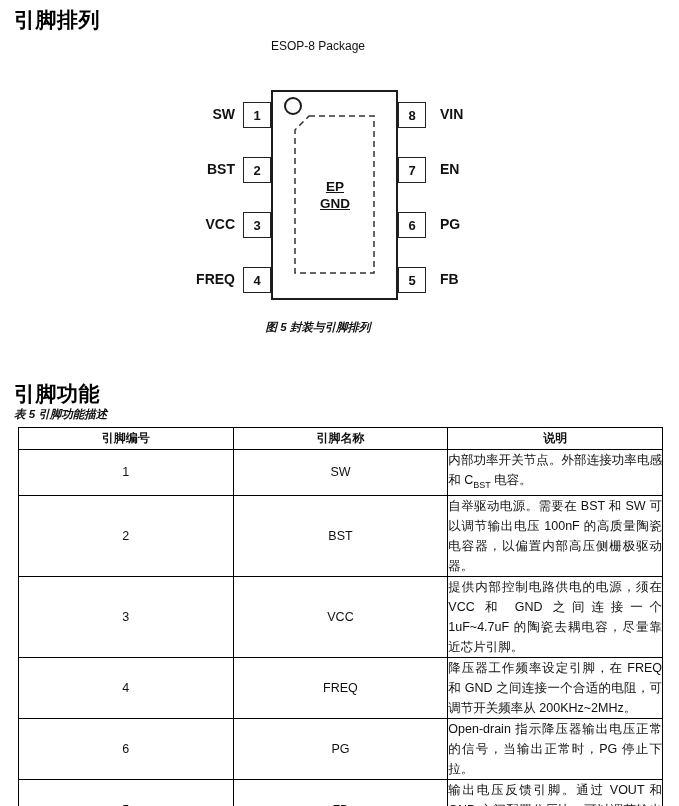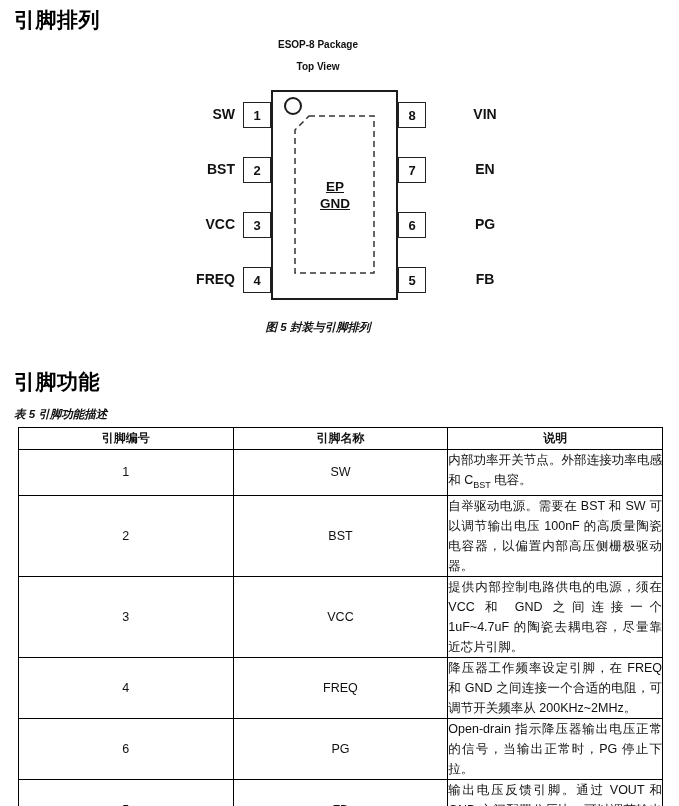--- a/index.html
+++ b/index.html
@@ -3,58 +3,57 @@
 <meta charset="utf-8">
 <style>
   html,body{margin:0;padding:0;background:#fff;}
   .page{
     position:relative;width:679px;height:806px;background:#fff;
     font-family:"Liberation Sans","DejaVu Sans",sans-serif;color:#111;
     overflow:hidden;
   }
   .abs{position:absolute;}
   .sec-title{font-size:21px;font-weight:700;color:#000;letter-spacing:.5px;}
-  .fig-head{left:4px;width:628px;text-align:center;font-size:10px;font-weight:700;}
+  .fig-head{left:4px;width:628px;text-align:center;font-size:12px;font-weight:400;}
   .fig-caption{left:4px;width:628px;text-align:center;font-size:11.5px;font-weight:700;font-style:italic;}
   .tbl-caption{font-size:11.5px;font-weight:700;font-style:italic;text-align:center;}
 
   
   .pkg-body{left:271px;top:90px;width:123px;height:206px;border:2.5px solid #1c1c1c;background:#fff;}
   .pin1-circle{left:284px;top:97px;width:14px;height:14px;border:2px solid #1c1c1c;border-radius:50%;background:#fff;}
   .ep-svg{left:294px;top:115px;}
   .ep-text{left:296px;top:178px;width:78px;text-align:center;font-size:13.5px;font-weight:600;line-height:17px;text-decoration:underline;}
   .pin-box{width:26px;height:24px;border:1.5px solid #222;background:#fff;
     display:flex;align-items:center;justify-content:center;
     font-size:13px;font-weight:600;}
   .pin-box.l{left:243px;}
   .pin-box.r{left:398px;}
   .pin-lbl{height:27px;line-height:27px;font-size:14px;font-weight:600;}
   .pin-lbl.l{left:148px;width:87px;text-align:right;}
-  .pin-lbl.r{left:440px;width:90px;text-align:center;}
+  .pin-lbl.r{left:440px;width:90px;text-align:left;}
 
   
   table.pinfn{border-collapse:collapse;width:645px;table-layout:fixed;}
   table.pinfn th,table.pinfn td{border:1.2px solid #000;padding:0;}
   table.pinfn th{font-size:12px;font-weight:700;height:21px;text-align:center;}
   td.c-num{width:81px;text-align:center;font-size:12.5px;}
   td.c-name{width:82px;text-align:center;font-size:12.5px;}
   td.c-desc{text-align:justify;font-size:12.5px;line-height:20px;padding:1px 10px 1px 8px;}
   tr.h1 td{height:23px;}
   tr.h2 td{height:45px;}
   sub{font-size:9px;}
 </style>
 </head>
 <body>
 
 <div class="page">
 
   <div class="abs sec-title" style="left:14px;top:6px;">引脚排列</div>
 
   <div class="abs fig-head" style="top:39px;">ESOP-8 Package</div>
-  <div class="abs fig-head" style="top:61px;">Top View</div>
 
   <div>
     <div class="abs pkg-body"></div>
     <div class="abs pin1-circle"></div>
 
     <svg class="abs ep-svg" width="82" height="160" viewBox="0 0 82 160">
       <polygon points="15,1 80,1 80,158 1,158 1,15" fill="none" stroke="#333" stroke-width="1.5" stroke-dasharray="6 4"></polygon>
     </svg>
 
     <div class="abs ep-text">
@@ -78,21 +77,21 @@
     <div class="abs pin-box r" style="top:267px;">5</div>
 
     <div class="abs pin-lbl r" style="top:101px;">VIN</div>
     <div class="abs pin-lbl r" style="top:156px;">EN</div>
     <div class="abs pin-lbl r" style="top:211px;">PG</div>
     <div class="abs pin-lbl r" style="top:266px;">FB</div>
   </div>
 
   <div class="abs fig-caption" style="top:320px;">图 5  封装与引脚排列</div>
 
-  <div class="abs sec-title" style="left:14px;top:368px;">引脚功能</div>
+  <div class="abs sec-title" style="left:14px;top:380px;">引脚功能</div>
 
   <div class="abs tbl-caption" style="left:14px;top:407px;">表 5 引脚功能描述</div>
 
   <table class="pinfn abs" style="left:18px;top:427px;">
     <thead>
       <tr>
         <th>引脚编号</th>
         <th>引脚名称</th>
         <th>说明</th>
       </tr>

